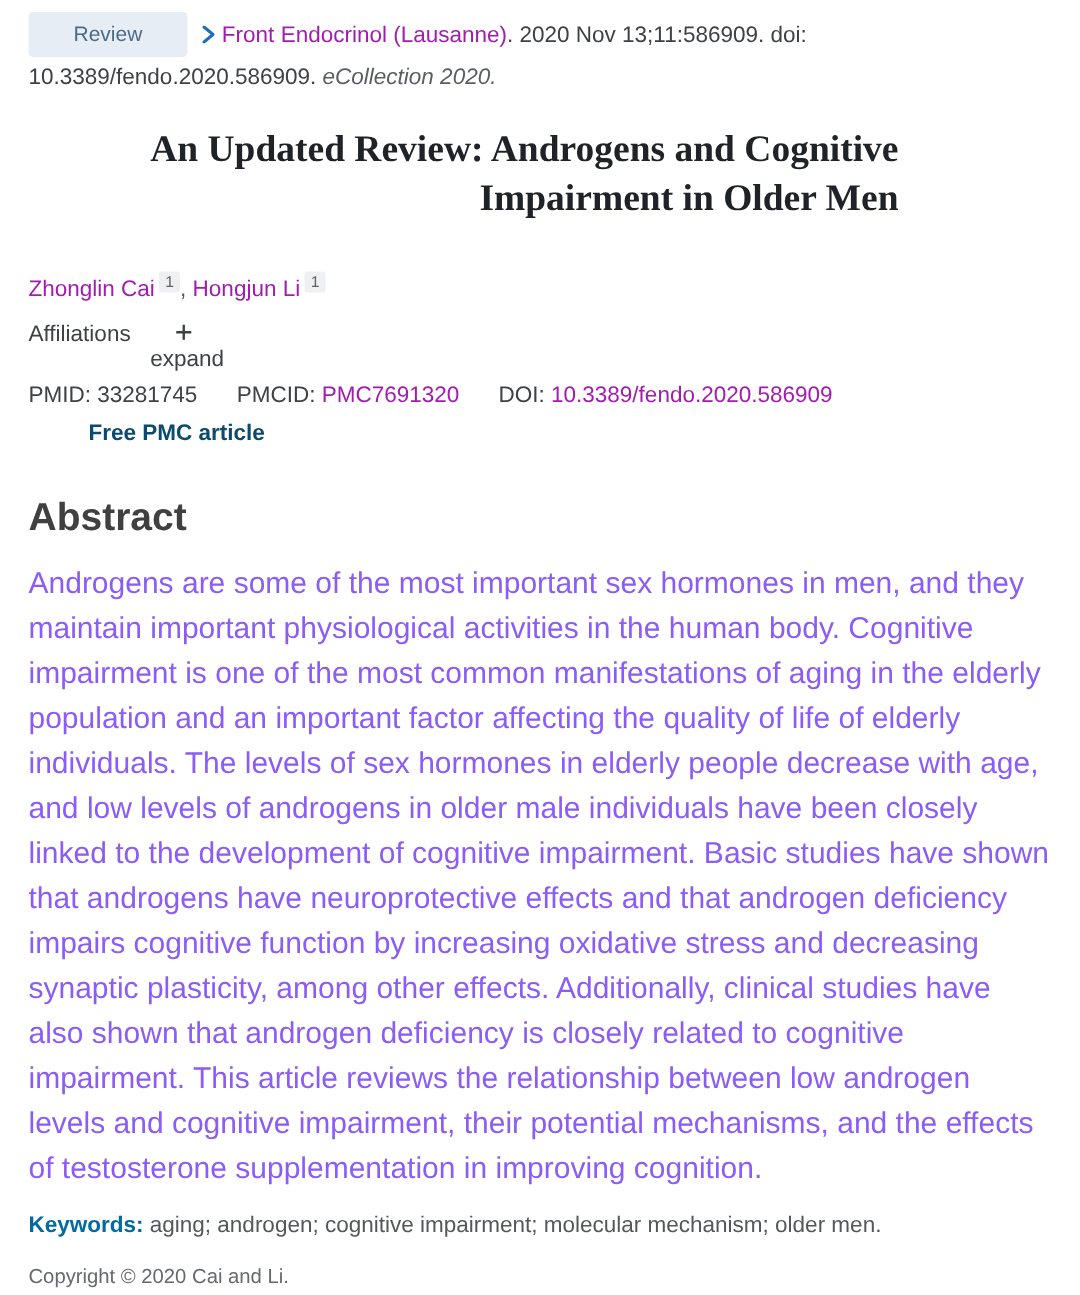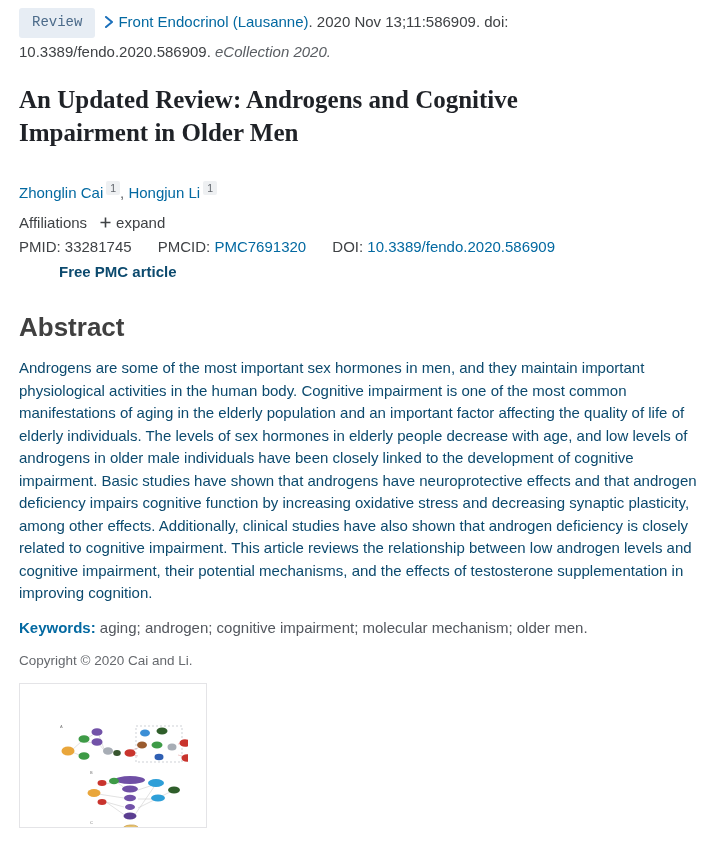--- a/index.html
+++ b/index.html
@@ -9,68 +9,68 @@
     background: #ffffff;
     font-family: "Liberation Sans", "DejaVu Sans", sans-serif;
     color: #53575e;
   }
   .page { padding: 8px 19px 0 19px; }
 
   
   .cite-row { font-size: 15px; line-height: 1.8; color: #3f4245; }
   .badge {
     display: inline-block; background: #e7edf4; color: #4c6b8a;
-    font-size: 14px; padding: 2px 13px 3px; border-radius: 3px;
-    margin-right: 9px; vertical-align: 1px; font-family: Liberation Mono, monospace;
+    font-size: 14px; padding: 2px 30px 3px; border-radius: 3px;
+    margin-right: 9px; vertical-align: 1px;
   }
   .chevron { display: inline-block; margin-right: 4px; vertical-align: -1px; }
-  a.link { color: #0369a1; text-decoration: none; cursor: pointer; }
+  a.link { color: #a21caf; text-decoration: none; cursor: pointer; }
   .ecollection { color: #5a5e63; font-style: italic; }
 
   
   .title {
     font-family: "Liberation Serif", "DejaVu Serif", serif;
     font-size: 25px; font-weight: 700; color: #1f2227;
-    line-height: 1.32; max-width: 580px; margin: 18px 0 0 0;
+    line-height: 1.32; max-width: 580px; margin: 18px 0 0 0; text-align: right;
   }
 
   
   .authors { margin-top: 35px; font-size: 15px; color: #5a5e63; }
   .aff-sup {
     display: inline-block; background: #eef0f2; color: #5f646b;
     font-size: 10.5px; line-height: 14px; padding: 0 4px;
     border-radius: 2px; margin-left: 3px; position: relative; top: -6px;
     text-decoration: none; cursor: pointer;
   }
 
   
   .aff-row { margin-top: 13px; font-size: 15px; color: #3f4245; display: flex; align-items: flex-start; }
   .expand-btn {
     display: inline-flex; align-items: center; margin-left: 13px;
     color: #3f4245; cursor: pointer; background: none; border: none;
-    font: inherit; padding: 0;
+    font: inherit; padding: 0; flex-direction: column;
   }
   .plus-icon { margin-right: 5px; display: inline-block; }
 
   
   .ids-row { margin-top: 7px; font-size: 15px; color: #3f4245; }
   .id-group { margin-right: 22px; white-space: nowrap; }
 
   .free-pmc { margin-top: 8px; font-size: 15px; font-weight: 700; color: #0c4a6e; margin-left: 40px; }
 
   
   .section-heading {
     font-family: Liberation Sans, sans-serif;
     font-size: 26px; font-weight: 700; color: #404040;
     margin: 32px 0 0 0;
   }
 
   .abstract-text {
-    margin: 14px 0 0 0; font-size: 15px; line-height: 1.5;
-    color: #0c4a6e; max-width: 682px;
+    margin: 14px 0 0 0; font-size: 20px; line-height: 1.5;
+    color: #8b5cf6; max-width: 682px;
   }
   .keywords { margin: 12px 0 0 0; font-size: 15px; line-height: 1.5; color: #53575e; }
   .keywords b { color: #0369a1; }
   .copyright { margin: 14px 0 0 0; font-size: 13.5px; color: #66696e; }
 
   
   .figure-thumb {
     margin-top: 15px; width: 188px; height: 145px;
     border: 1px solid #e4e4e7; background: #fff; overflow: hidden;
     cursor: pointer; padding: 24px 0 0 0; text-align: center;

